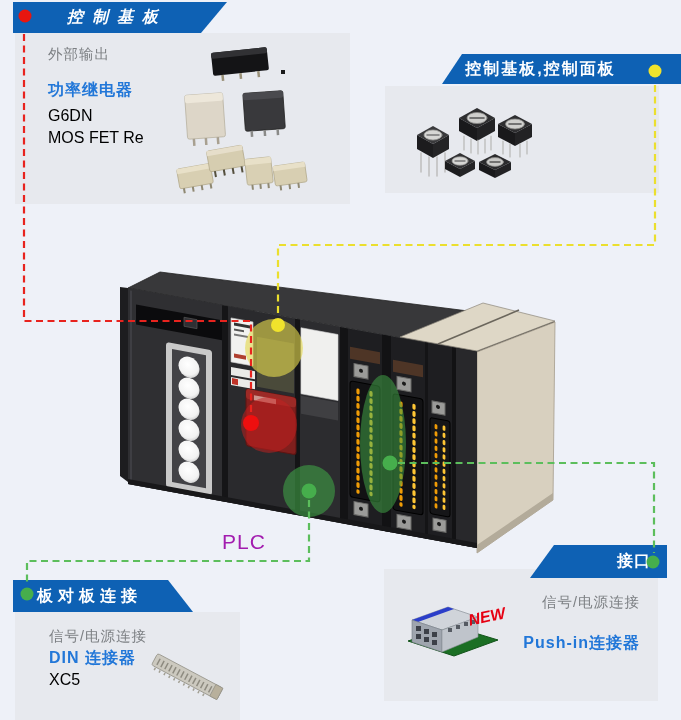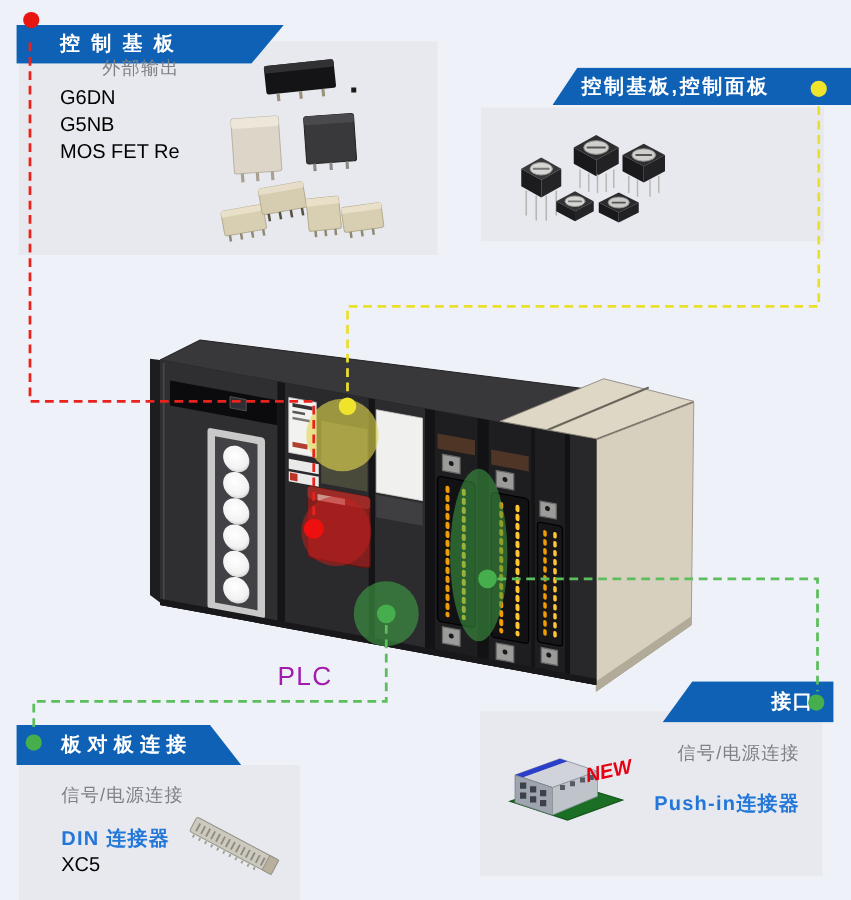--- a/index.html
+++ b/index.html
@@ -2,30 +2,30 @@
 <html><head>
 <meta charset="utf-8">
 <style>
   html,body{margin:0;padding:0;background:#eef1f8;}
   *{box-sizing:border-box;font-family:"Liberation Sans","DejaVu Sans",sans-serif;}
   .stage{position:relative;width:681px;height:720px;background:#eef1f8;overflow:hidden;}
   .panel{position:absolute;background:#e7e9ee;}
   .banner{position:absolute;background:#0e61b4;color:#fff;display:flex;align-items:center;
           font-size:16px;font-weight:600;white-space:nowrap;}
   .banner .blabel{display:inline-block;}
-  .b-tl{left:13px;top:20px;width:214px;height:31px;padding-left:35px;letter-spacing:9px;
-        clip-path:polygon(0 0,100% 0,calc(100% - 26px) 100%,0 100%);}
+  .b-tl{left:13px;top:2px;width:214px;height:31px;padding-left:54px;letter-spacing:9px;
+        clip-path:polygon(0 0,100% 0,calc(100% - 26px) 100%,0 100%);font-style:italic;}
   .b-tr{left:442px;top:54px;width:239px;height:30px;justify-content:center;padding-right:42px;letter-spacing:2px;
         clip-path:polygon(20px 0,100% 0,100% 100%,0 100%);}
-  .b-bl{left:13px;top:580px;width:180px;height:32px;padding-left:36px;letter-spacing:5px;
+  .b-bl{left:13px;top:580px;width:180px;height:32px;padding-left:24px;letter-spacing:5px;
         clip-path:polygon(0 0,calc(100% - 25px) 0,100% 100%,0 100%);}
   .b-br{left:530px;top:545px;width:137px;height:33px;justify-content:flex-end;padding-right:16px;letter-spacing:1px;
         clip-path:polygon(24px 0,100% 0,100% 100%,0 100%);}
   .txt{position:absolute;}
-  .cat{color:#7d8084;font-size:14.5px;letter-spacing:1px;text-align:right;}
+  .cat{color:#7d8084;font-size:14.5px;letter-spacing:1px;}
   .ptype{color:#2277d8;font-size:16px;font-weight:700;letter-spacing:1px;}
   .model{color:#000000;font-size:16px;font-weight:500;line-height:21.5px;}
   .t-right{text-align:right;}
   .plc-label{position:absolute;left:214px;top:530px;width:60px;text-align:center;
              font-size:21px;font-weight:500;color:#a21caf;letter-spacing:1px;}
   svg.overlay{position:absolute;left:0;top:0;z-index:10;pointer-events:none;}
 </style>
 </head>
 <body>
 
@@ -44,29 +44,29 @@
   </div>
   <div class="banner b-bl">
     <span class="blabel">板对板连接</span>
   </div>
   <div class="banner b-br">
     <span class="blabel">接口</span>
   </div>
 
   <div class="txt" style="left:48px;top:45px;">
     <div class="cat">外部输出</div>
+    <div class="ptype" style="margin-top:16px;">功率继电器</div>
     <div class="model" style="margin-top:4px;">G6DN</div>
-    <div class="model">G5NB</div>
     <div class="model">MOS FET Re</div>
   </div>
 
 
   <div class="txt" style="left:49px;top:627px;">
     <div class="cat">信号/电源连接</div>
-    <div class="ptype" style="margin-top:15px;">DIN 连接器</div>
+    <div class="ptype" style="margin-top:2px;">DIN 连接器</div>
     <div class="model">XC5</div>
   </div>
 
   <div class="txt t-right" style="right:41px;top:593px;">
     <div class="cat">信号/电源连接</div>
     <div class="ptype" style="margin-top:21px;">Push-in连接器</div>
   </div>
 
   <div class="plc-label">PLC</div>
 

